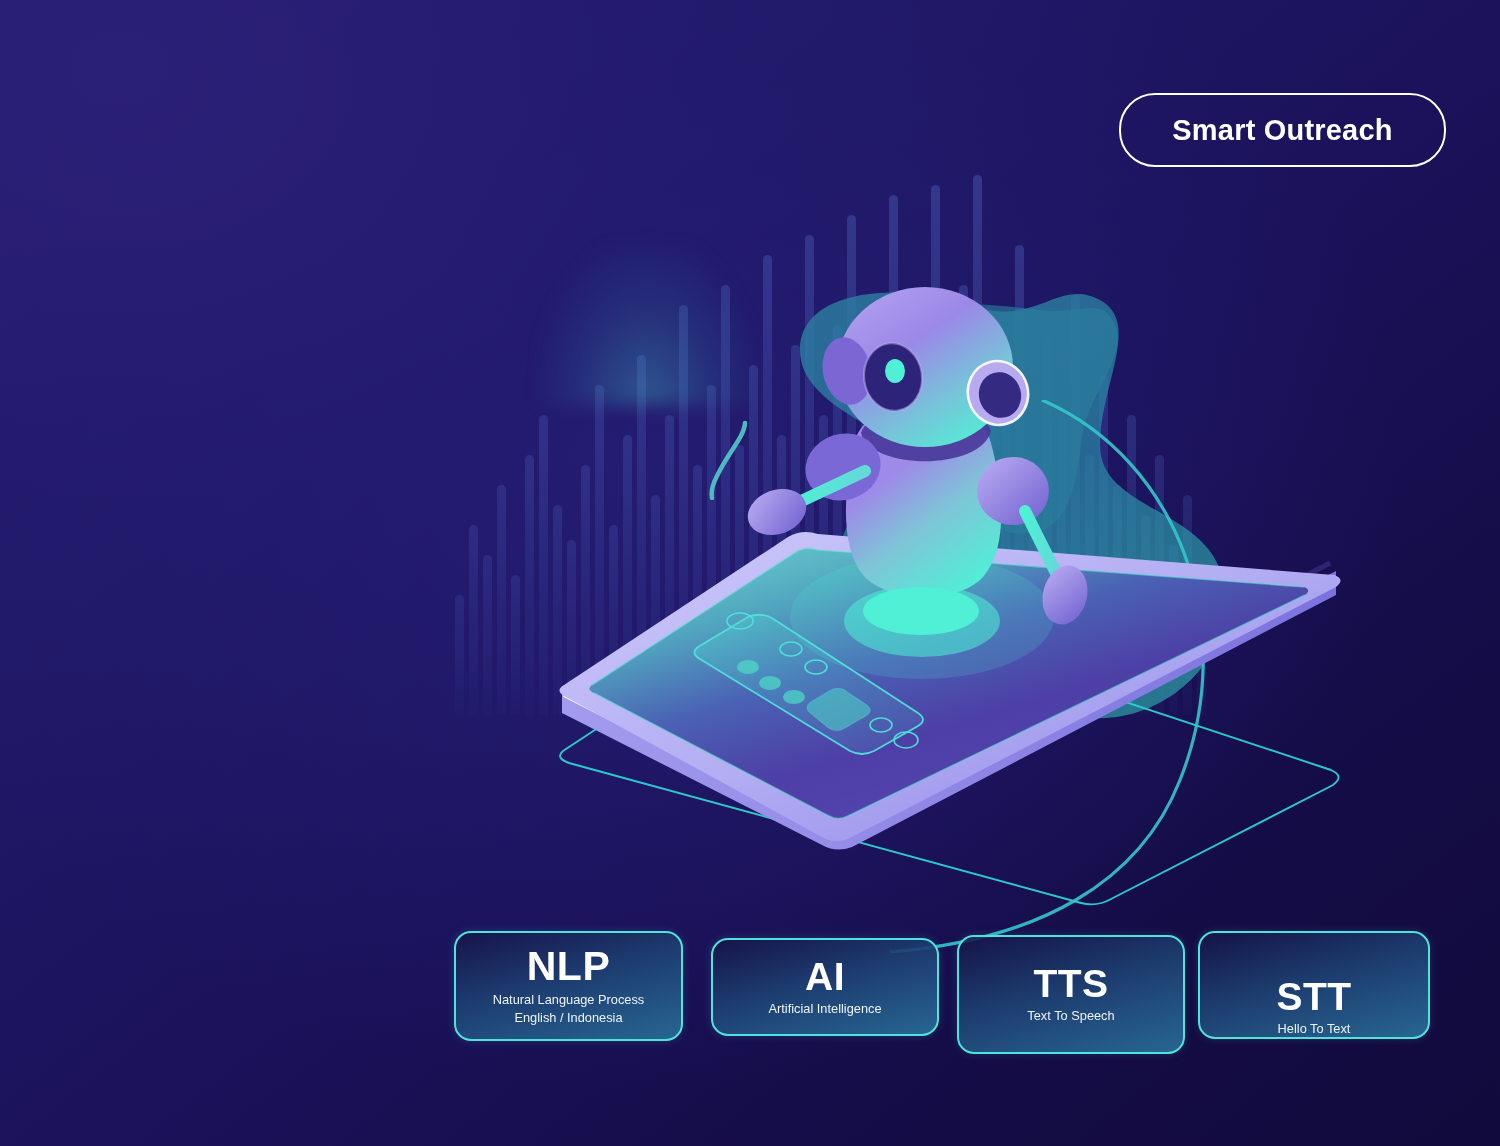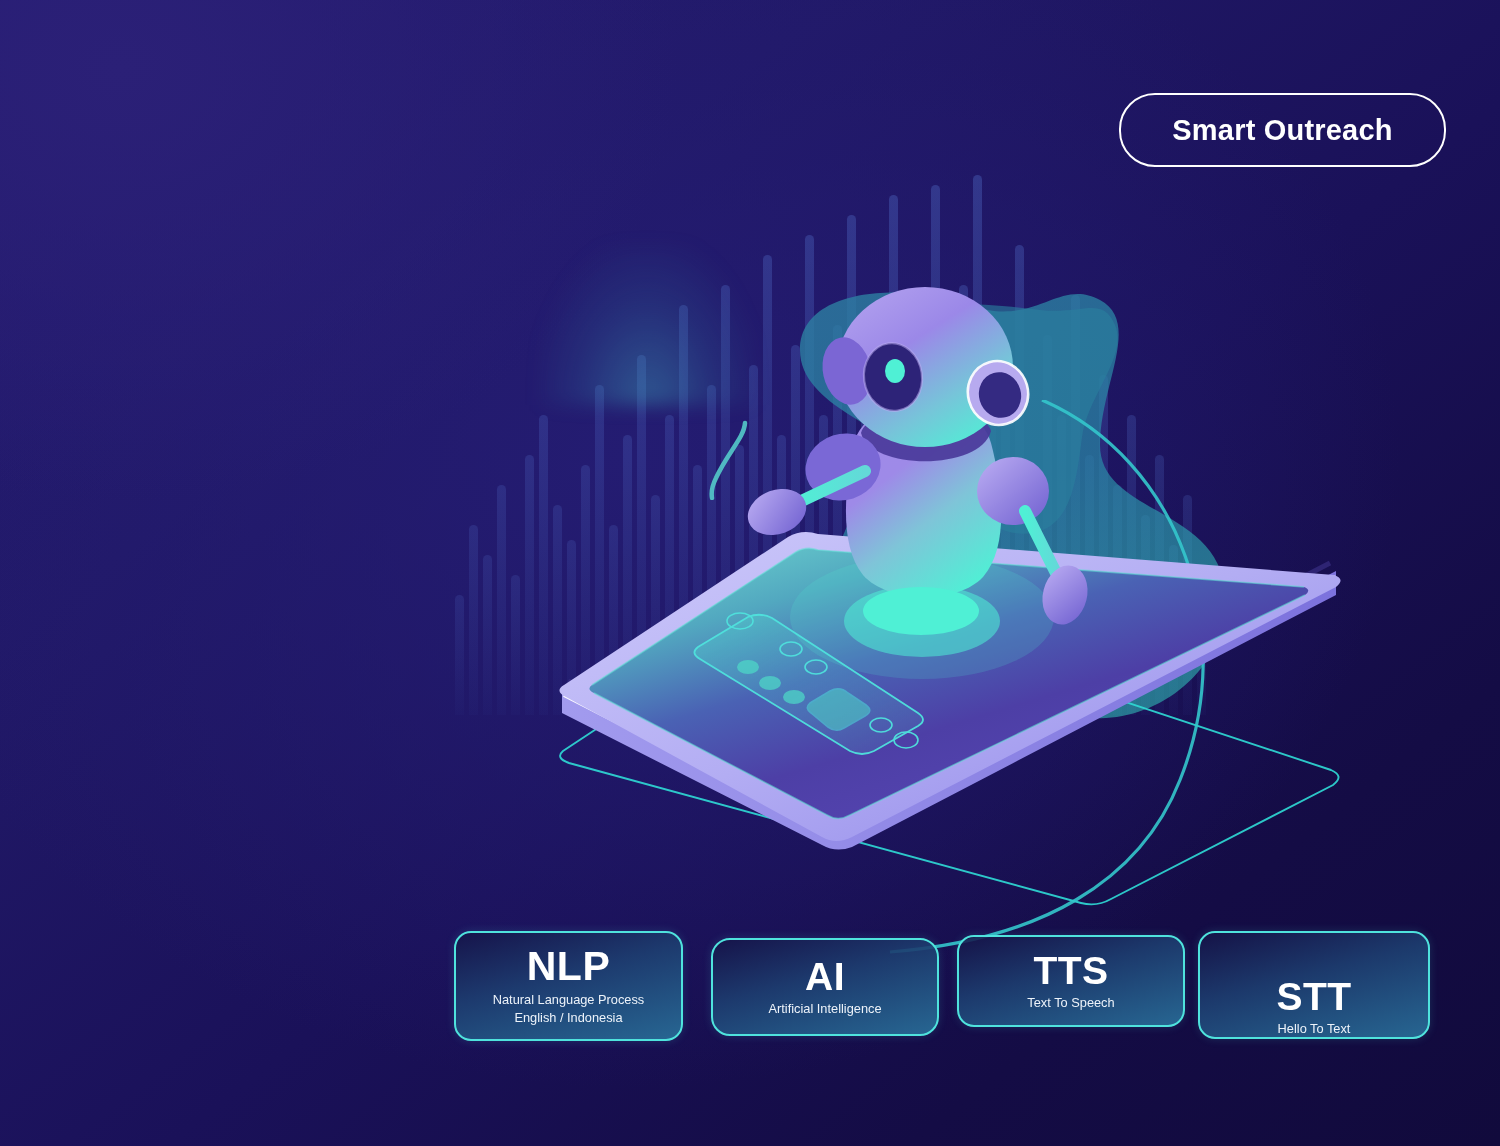--- a/index.html
+++ b/index.html
@@ -129,22 +129,22 @@
     letter-spacing: 0.5px;
   }
   .badge .badge-sub {
     color: #edf3fa;
     font-size: 12.8px;
     line-height: 1.33;
     margin-top: 4px;
     white-space: pre-line;
   }
   .badge.b0 { left: 0px;   top: 3px;  width: 229px; height: 110px; }
-  .badge.b1 { left: 257px; top: 10px; width: 228px; height: 98px; border-radius: 19px;  }
-  .badge.b2 { left: 503px; top: 7px;  width: 228px; height: 92px; }
+  .badge.b1 { left: 257px; top: 10px; width: 228px; height: 98px;  }
+  .badge.b2 { left: 503px; top: 7px;  width: 228px; height: 119px; }
   .badge.b3 { left: 744px; top: 3px;  width: 232px; height: 108px; justify-content: flex-end; }
   .badge.b1 .badge-abbr, .badge.b2 .badge-abbr, .badge.b3 .badge-abbr { font-size: 39px; }
 </style>
 </head>
 <body>
 
 <div id="stage">
 
   <div id="bg-gradient"></div>
 

